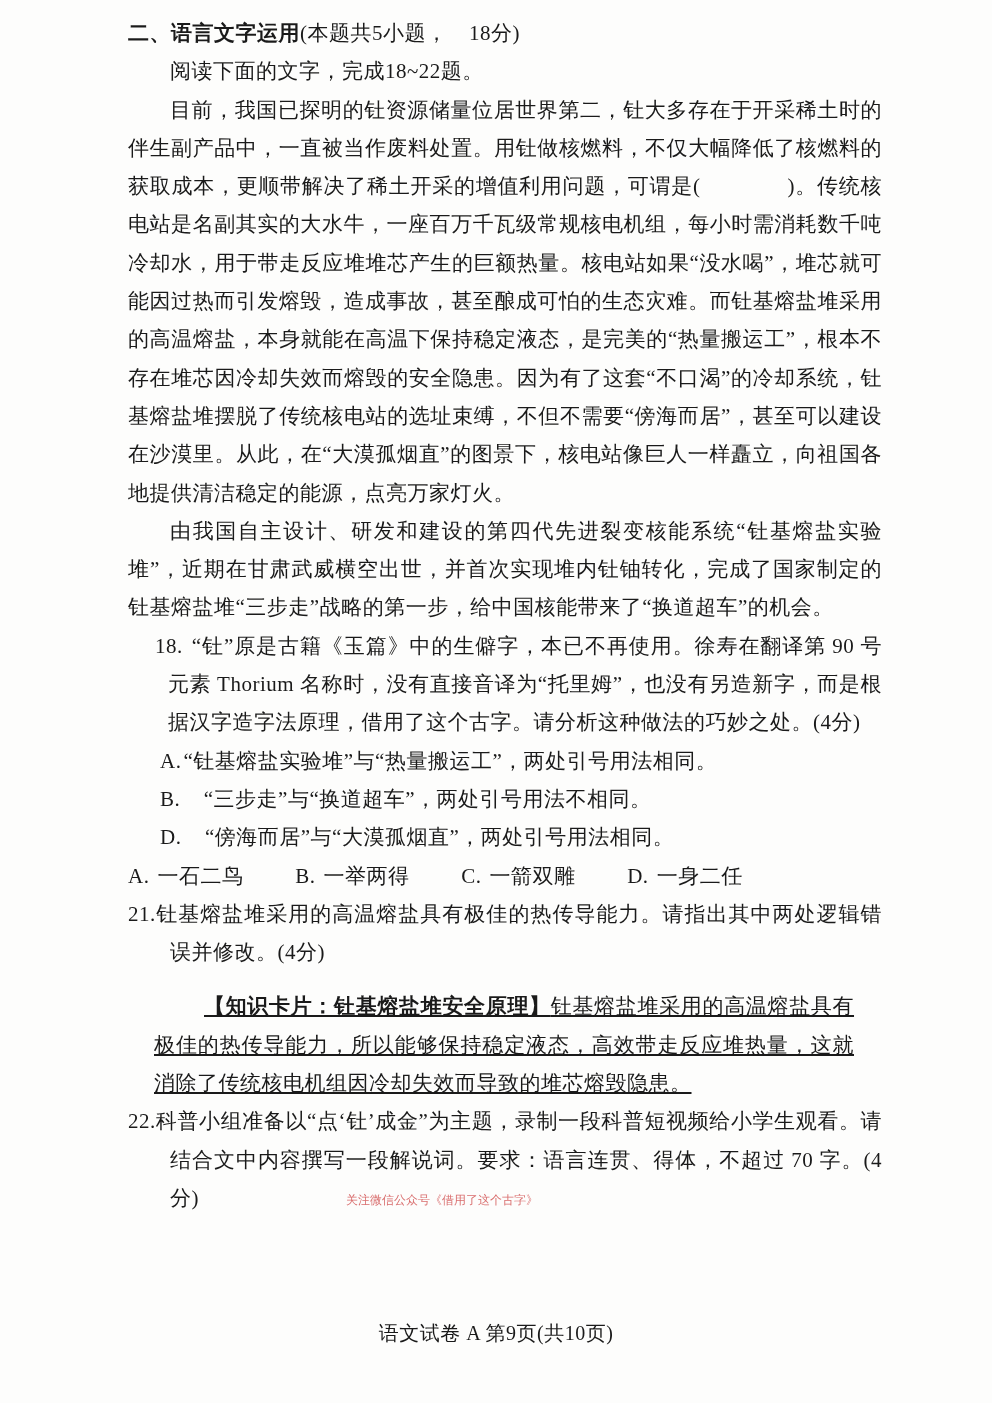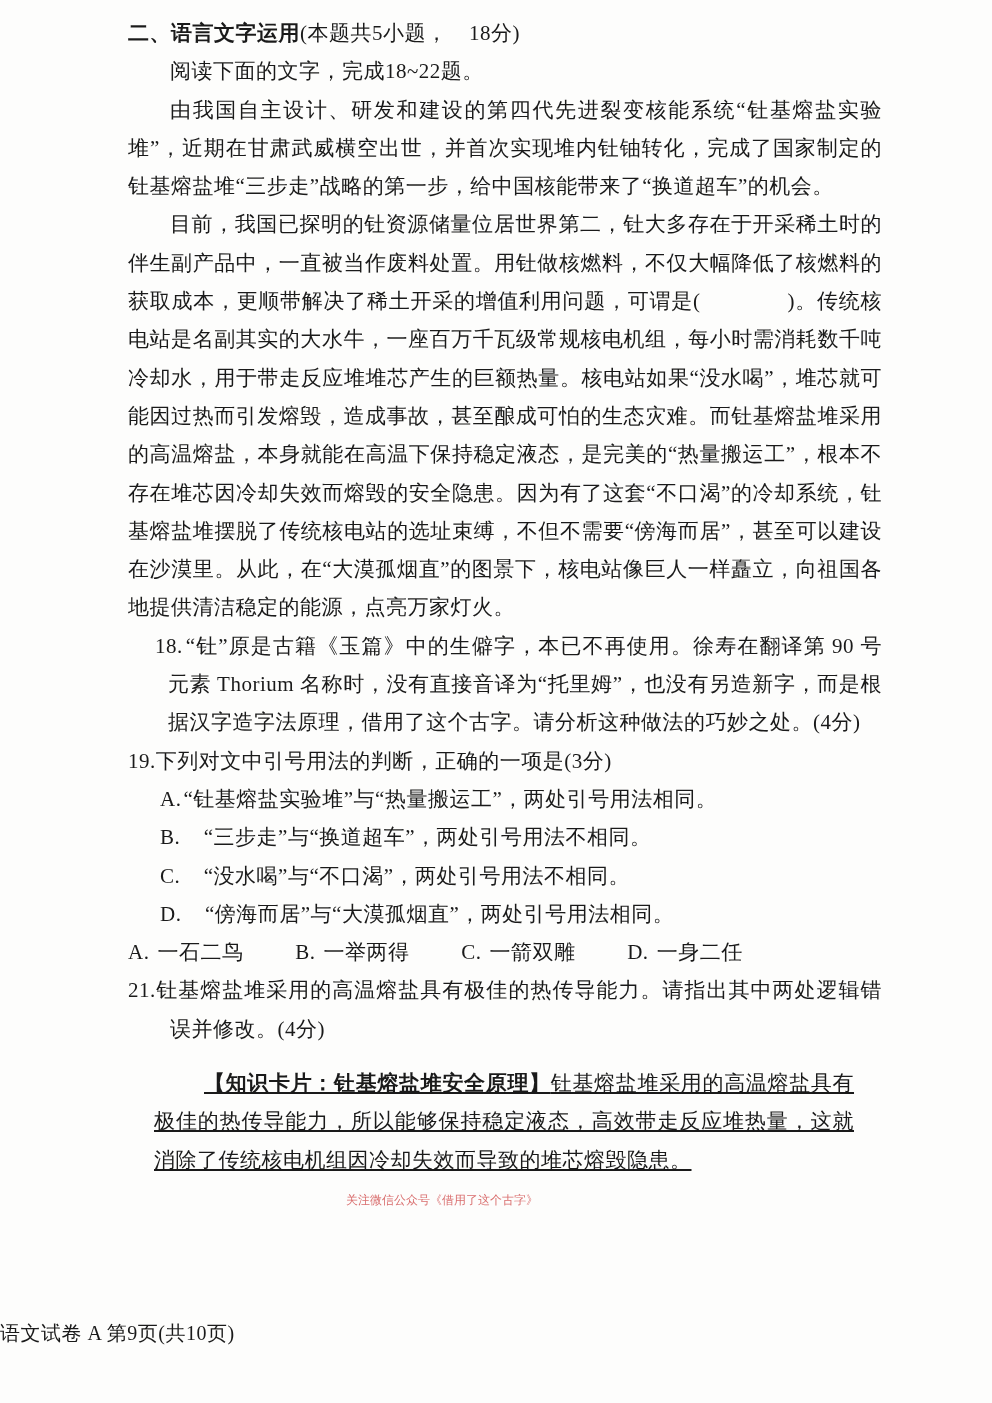--- a/index.html
+++ b/index.html
@@ -22,33 +22,34 @@
     line-height: 38.3px;
     text-align: justify;
     letter-spacing: 0.5px;
   }
   .bold { font-weight: bold; }
   .heading { text-align: left; }
   .indent2 { text-indent: 2em; }
   p.para { margin: 0; text-indent: 2em; }
   .question { padding-left: 42px; text-indent: -42px; margin: 0; }
   .question.q18 { padding-left: 40px; text-indent: -13px; }
-  .q18 .q-num { margin-right: 3px; }
+  .q18 .q-num { margin-right: 9px; }
   .option { margin-left: 32px; }
   .option .opt-label { margin-right: 2px; }
   .inline-options { white-space: nowrap; text-align: left; }
   .inline-options .opt-inline { display: inline-block; margin-right: 46px; }
   .inline-options .opt-inline:last-child { margin-right: 0; }
   .inline-options .opt-label { margin-right: 8px; }
   p.card { margin: 16px 0 0 26px; text-indent: 50px; width: 700px; text-decoration: underline; }
   .footer {
     position: absolute;
     left: 0;
     top: 1320px;
     width: 100%;
+    text-align: center;
     font-size: 20px;
     letter-spacing: 0.5px;
     color: #1a1a1a;
   }
   .watermark {
     position: absolute;
     left: 346px;
     top: 1192px;
     font-size: 12px;
     color: #d04a4a;
@@ -60,43 +61,42 @@
 </style>
 </head>
 <body>
 
 <div class="page">
 
   <div class="heading"><span class="bold">二、语言文字运用</span><span>(本题共5小题，　18分)</span></div>
 
   <div class="indent2">阅读下面的文字，完成18~22题。</div>
 
+  <p class="para">目前，我国已探明的钍资源储量位居世界第二，钍大多存在于开采稀土时的伴生副产品中，一直被当作废料处置。用钍做核燃料，不仅大幅降低了核燃料的获取成本，更顺带解决了稀土开采的增值利用问题，可谓是(　　　　)。传统核电站是名副其实的大水牛，一座百万千瓦级常规核电机组，每小时需消耗数千吨冷却水，用于带走反应堆堆芯产生的巨额热量。核电站如果“没水喝”，堆芯就可能因过热而引发熔毁，造成事故，甚至酿成可怕的生态灾难。而钍基熔盐堆采用的高温熔盐，本身就能在高温下保持稳定液态，是完美的“热量搬运工”，根本不存在堆芯因冷却失效而熔毁的安全隐患。因为有了这套“不口渴”的冷却系统，钍基熔盐堆摆脱了传统核电站的选址束缚，不但不需要“傍海而居”，甚至可以建设在沙漠里。从此，在“大漠孤烟直”的图景下，核电站像巨人一样矗立，向祖国各地提供清洁稳定的能源，点亮万家灯火。</p>
+
   <p class="para">由我国自主设计、研发和建设的第四代先进裂变核能系统“钍基熔盐实验堆”，近期在甘肃武威横空出世，并首次实现堆内钍铀转化，完成了国家制定的钍基熔盐堆“三步走”战略的第一步，给中国核能带来了“换道超车”的机会。</p>
-
-  <p class="para">目前，我国已探明的钍资源储量位居世界第二，钍大多存在于开采稀土时的伴生副产品中，一直被当作废料处置。用钍做核燃料，不仅大幅降低了核燃料的获取成本，更顺带解决了稀土开采的增值利用问题，可谓是(　　　　)。传统核电站是名副其实的大水牛，一座百万千瓦级常规核电机组，每小时需消耗数千吨冷却水，用于带走反应堆堆芯产生的巨额热量。核电站如果“没水喝”，堆芯就可能因过热而引发熔毁，造成事故，甚至酿成可怕的生态灾难。而钍基熔盐堆采用的高温熔盐，本身就能在高温下保持稳定液态，是完美的“热量搬运工”，根本不存在堆芯因冷却失效而熔毁的安全隐患。因为有了这套“不口渴”的冷却系统，钍基熔盐堆摆脱了传统核电站的选址束缚，不但不需要“傍海而居”，甚至可以建设在沙漠里。从此，在“大漠孤烟直”的图景下，核电站像巨人一样矗立，向祖国各地提供清洁稳定的能源，点亮万家灯火。</p>
 
   <div class="question q18"><span class="q-num">18.</span><span>“钍”原是古籍《玉篇》中的生僻字，本已不再使用。徐寿在翻译第 90 号元素 Thorium 名称时，没有直接音译为“托里姆”，也没有另造新字，而是根据汉字造字法原理，借用了这个古字。请分析这种做法的巧妙之处。(4分)</span></div>
 
-  <div class="question"><span class="q-num">19.</span><span>下列对文中引号用法的判断，正确的一项是(3分)</span></div>
 
   <div class="option"><span class="opt-label">A.</span><span>“钍基熔盐实验堆”与“热量搬运工”，两处引号用法相同。</span></div>
   <div class="option"><span class="opt-label">B.</span><span>　“三步走”与“换道超车”，两处引号用法不相同。</span></div>
-  <div class="option"><span class="opt-label">C.</span><span>　“没水喝”与“不口渴”，两处引号用法不相同。</span></div>
   <div class="option"><span class="opt-label">D.</span><span>　“傍海而居”与“大漠孤烟直”，两处引号用法相同。</span></div>
 
 
   <div class="inline-options">
     <span class="opt-inline"><span class="opt-label">A.</span><span>一石二鸟</span></span>
     <span class="opt-inline"><span class="opt-label">B.</span><span>一举两得</span></span>
     <span class="opt-inline"><span class="opt-label">C.</span><span>一箭双雕</span></span>
     <span class="opt-inline"><span class="opt-label">D.</span><span>一身二任</span></span>
   </div>
 
   <div class="question"><span class="q-num">21.</span><span>钍基熔盐堆采用的高温熔盐具有极佳的热传导能力。请指出其中两处逻辑错误并修改。(4分)</span></div>
 
   <p class="card"><span class="bold">【知识卡片：钍基熔盐堆安全原理】</span><span>钍基熔盐堆采用的高温熔盐具有极佳的热传导能力，所以能够保持稳定液态，高效带走反应堆热量，这就消除了传统核电机组因冷却失效而导致的堆芯熔毁隐患。</span></p>
 
+  <div class="question"><span class="q-num">22.</span><span>科普小组准备以“点‘钍’成金”为主题，录制一段科普短视频给小学生观看。请结合文中内容撰写一段解说词。要求：语言连贯、得体，不超过 70 字。(4分)</span></div>
 
 </div>
 
 <div class="watermark">关注微信公众号《借用了这个古字》</div>
 
 <div class="footer">语文试卷 A 第9页(共10页)</div>
 
 </body></html>

